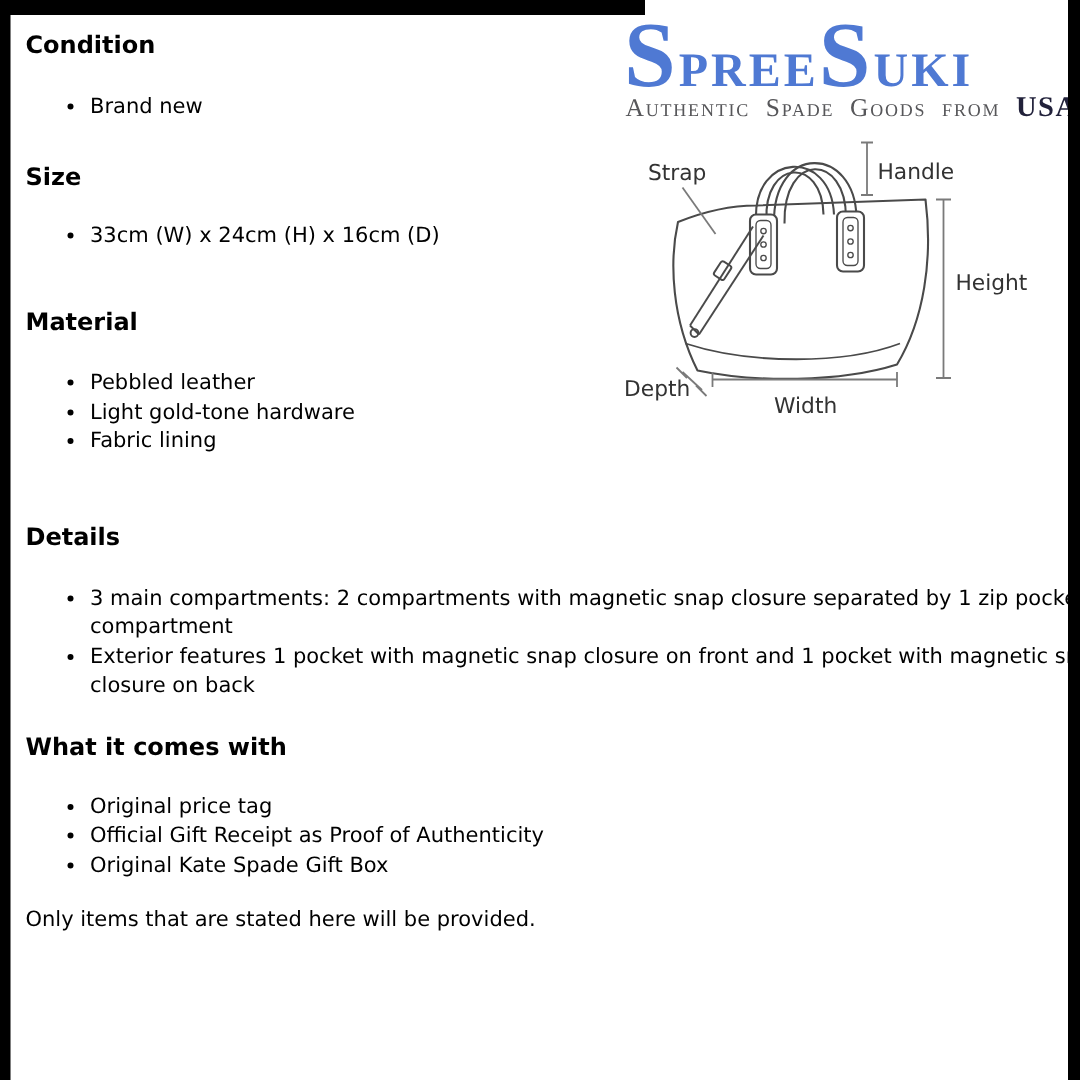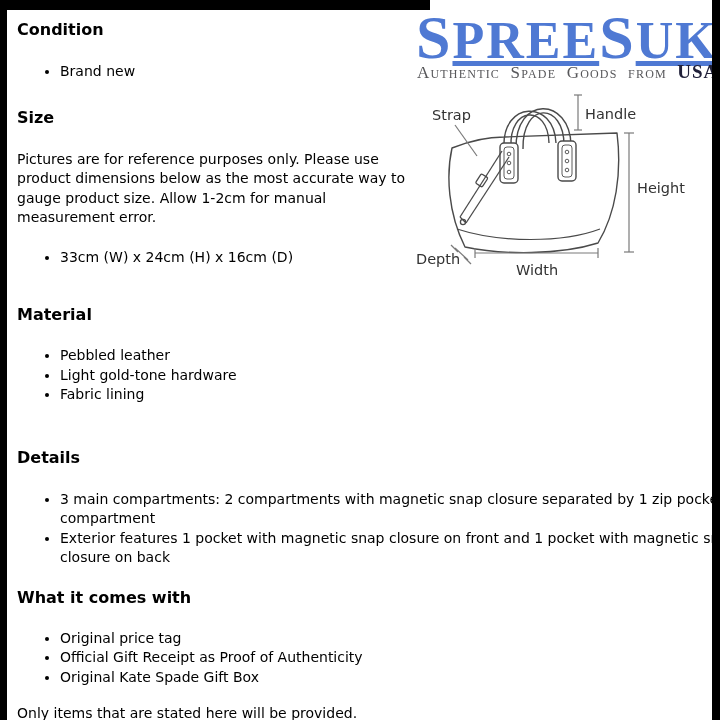--- a/index.html
+++ b/index.html
@@ -33,21 +33,21 @@
   .ul-comes     { margin-top:21px; }
   .p-footer     { margin-top:17px; }
 
   
   .logo-line {
     position:absolute; left:416px; top:4px; z-index:3;
     font-family:"Liberation Serif", serif; font-weight:bold;
     color:#4f79d3; white-space:nowrap; line-height:66px; height:62px;
   }
   .logo-big   { font-size:62px; letter-spacing:2px; }
-  .logo-small { font-size:52px; letter-spacing:2px;text-decoration:underline; }
+  .logo-small { font-size:32px; letter-spacing:2px; }
   .tagline {
     position:absolute; left:417px; top:63px; z-index:3;
     font-family:"Liberation Serif", serif; font-variant:small-caps;
     white-space:nowrap; color:#57575a; font-size:17px;
     letter-spacing:1.2px; word-spacing:5px; line-height:17px;
   }
   .tagline-accent { color:#21213a; font-weight:bold; font-size:19px; letter-spacing:1px; }
 
   
   .diagram { position:absolute; left:408px; top:93px; z-index:3; }
@@ -126,21 +126,20 @@
 
   <div>
     <h2 class="sec-heading">Condition</h2>
     <ul class="ul-condition">
       <li>Brand new</li>
     </ul>
   </div>
 
   <div>
     <h2 class="sec-heading h-size">Size</h2>
-    <p class="p-size">Pictures are for reference purposes only. Please use product dimensions below as the most accurate way to gauge product size. Allow 1-2cm for manual measurement error.</p>
     <ul class="ul-size">
       <li>33cm (W) x 24cm (H) x 16cm (D)</li>
     </ul>
   </div>
 
   <div>
     <h2 class="sec-heading h-material">Material</h2>
     <ul class="ul-material">
       <li>Pebbled leather</li>
       <li>Light gold-tone hardware</li>

